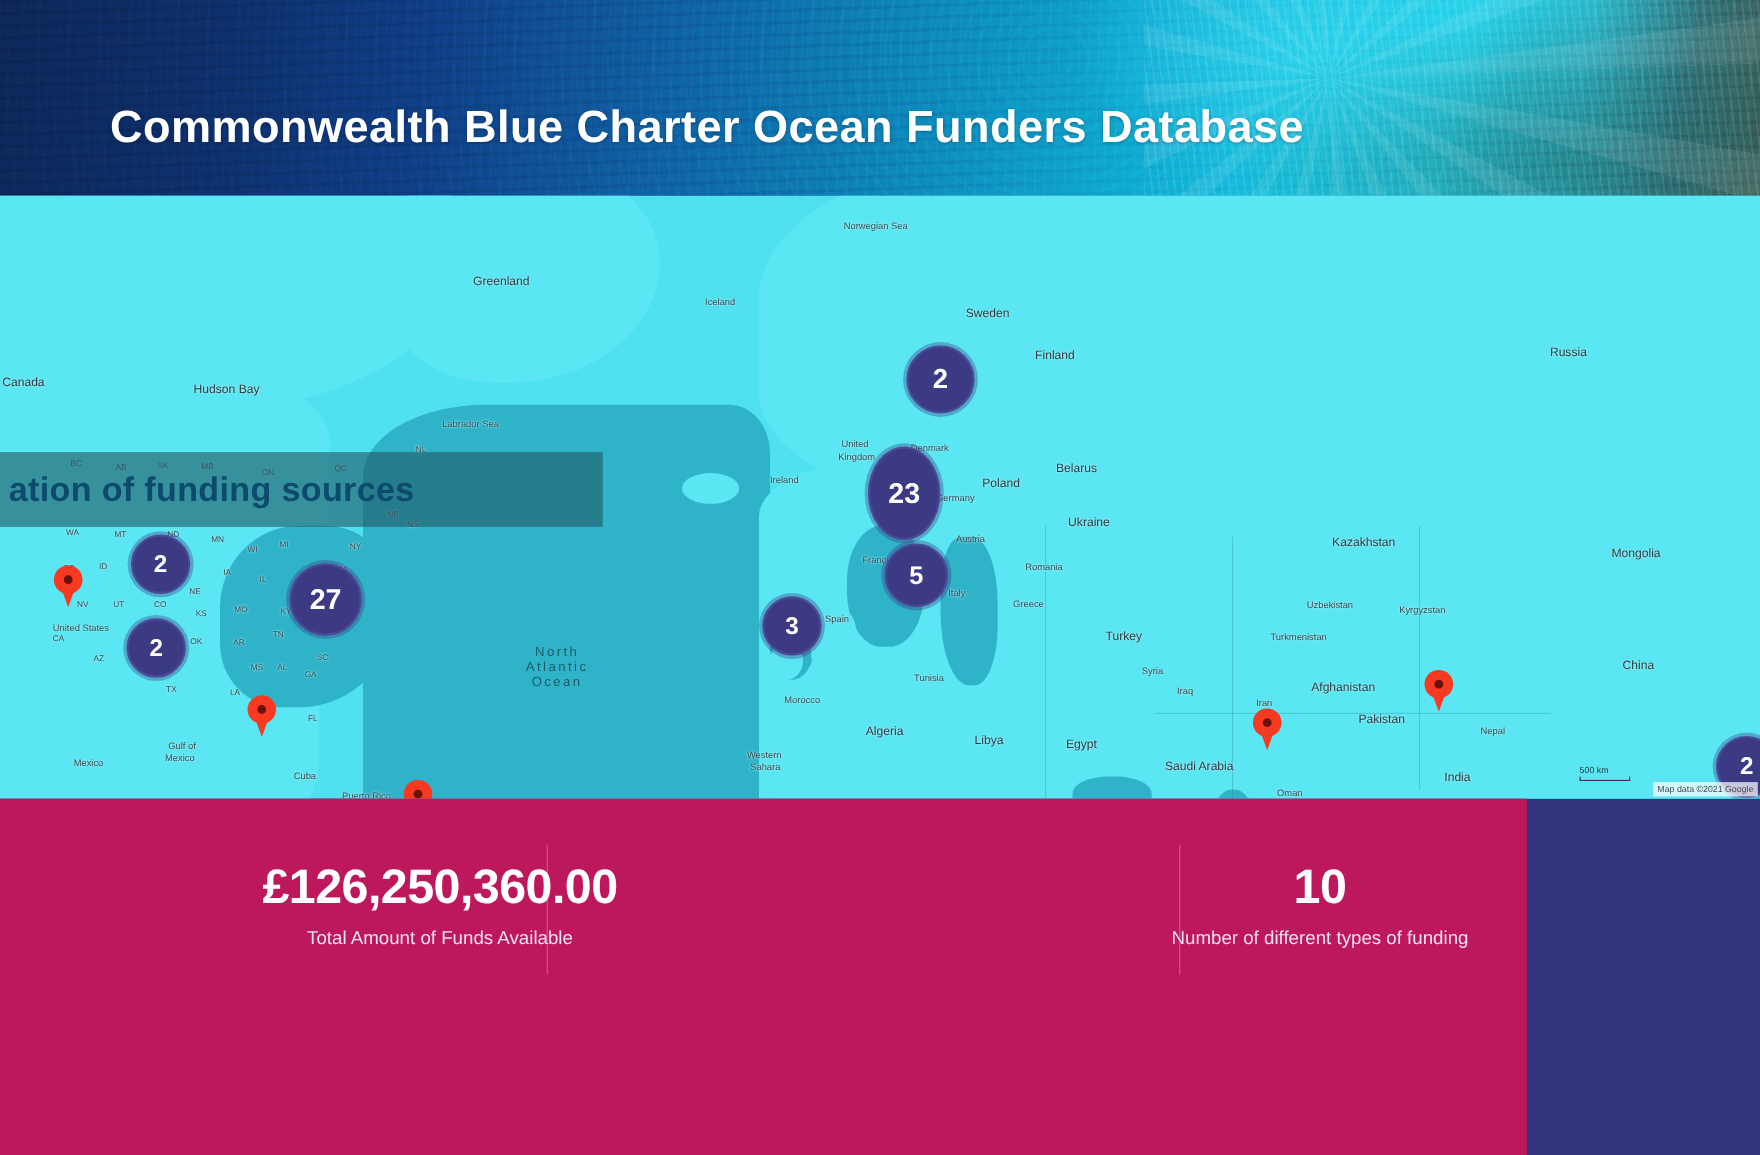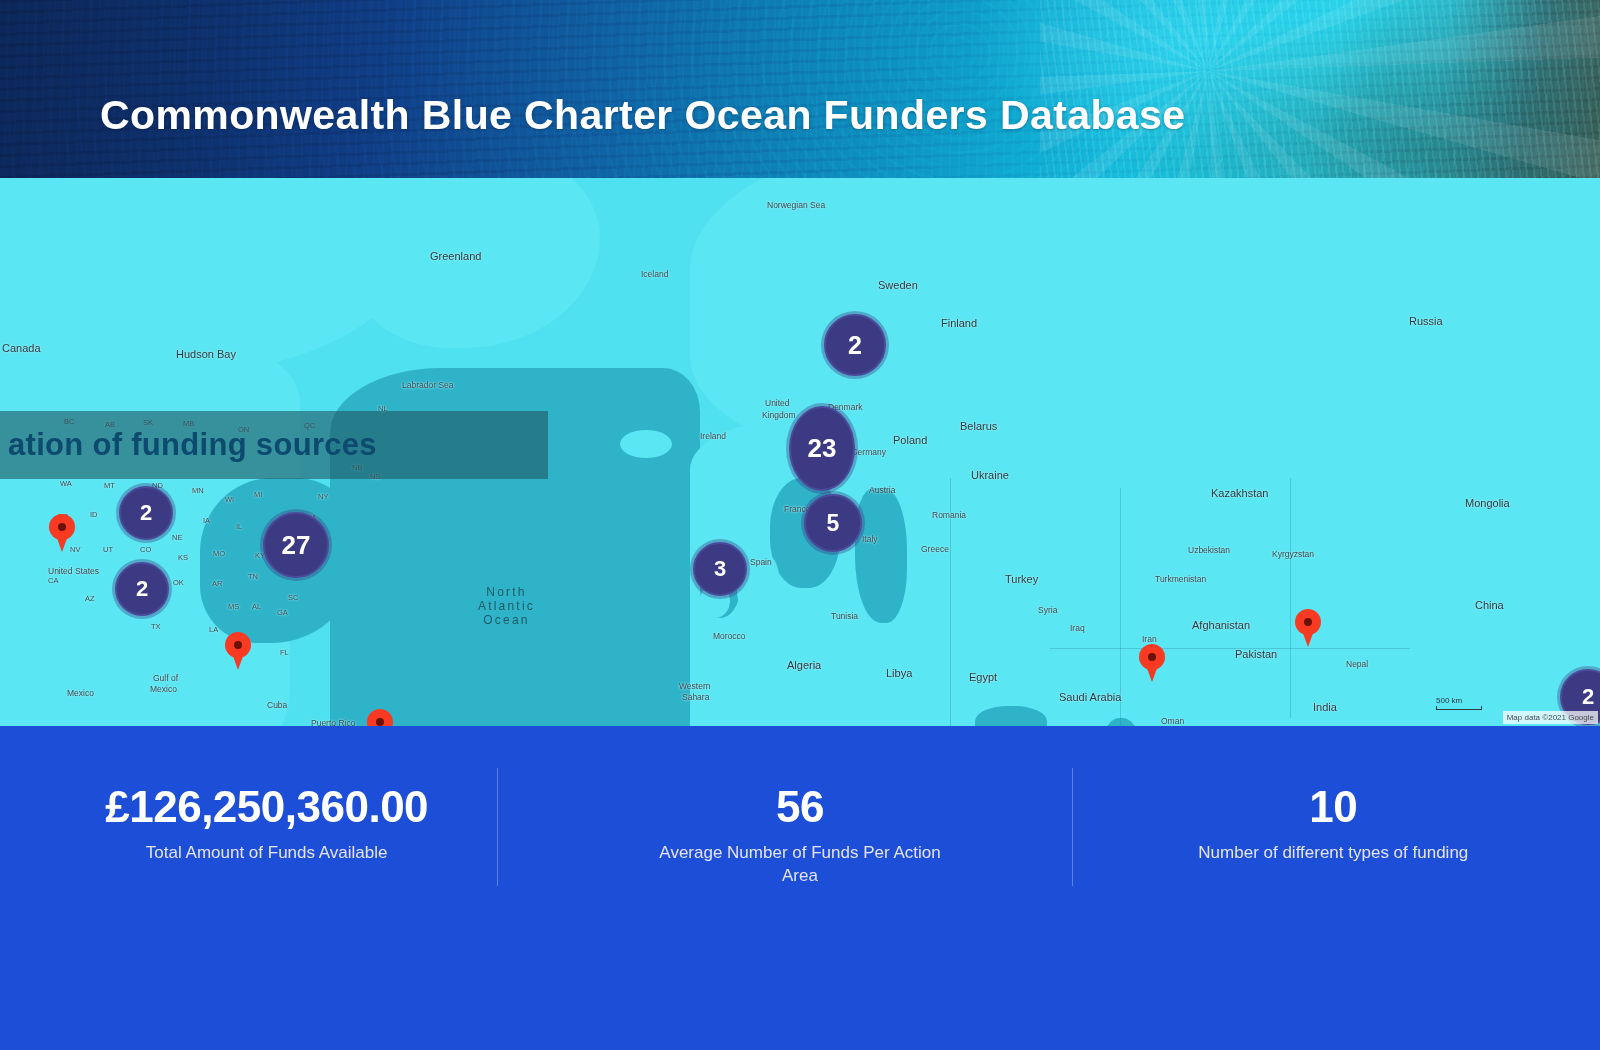--- a/index.html
+++ b/index.html
@@ -114,22 +114,22 @@
     position:absolute; right:118px; bottom:16px;
     color:#2a3b41; font-size:8px; white-space:nowrap;
   }
   .scalebar .bar {
     display:block; width:46px; height:4px; margin-top:1px;
     border:1px solid #2a3b41; border-top:none;
   }
 
   
   .stats {
-    position:absolute; left:0; top:726px; width:1600px; height:324px;
-    background:#1d4ed8;
+    position:absolute; left:0; top:726px; width:1388px; height:324px;
+    background:#be185d;
   }
   .stats-row {
     position:absolute; left:0; top:0; width:1600px; height:200px;
     display:flex;
   }
   .stat {
     flex:1; display:flex; flex-direction:column;
     align-items:center; justify-content:flex-start;
     padding-top:58px; position:relative;
   }
@@ -369,24 +369,20 @@
     <div class="attribution">Map data ©2021 Google</div>
   </div>
 
   <div class="stats">
     <div class="stats-row" id="stats-row">
         <div class="stat">
           <div class="stat-value">£126,250,360.00</div>
           <div class="stat-label">Total Amount of Funds Available</div>
         </div>
         <div class="stat">
-          <div class="stat-value">56</div>
-          <div class="stat-label">Average Number of Funds Per Action Area</div>
-        </div>
-        <div class="stat">
           <div class="stat-value">10</div>
           <div class="stat-label">Number of different types of funding</div>
         </div>
       </div>
     <div class="divider d1"></div>
     <div class="divider d2"></div>
   </div>
 
 </div>
 

